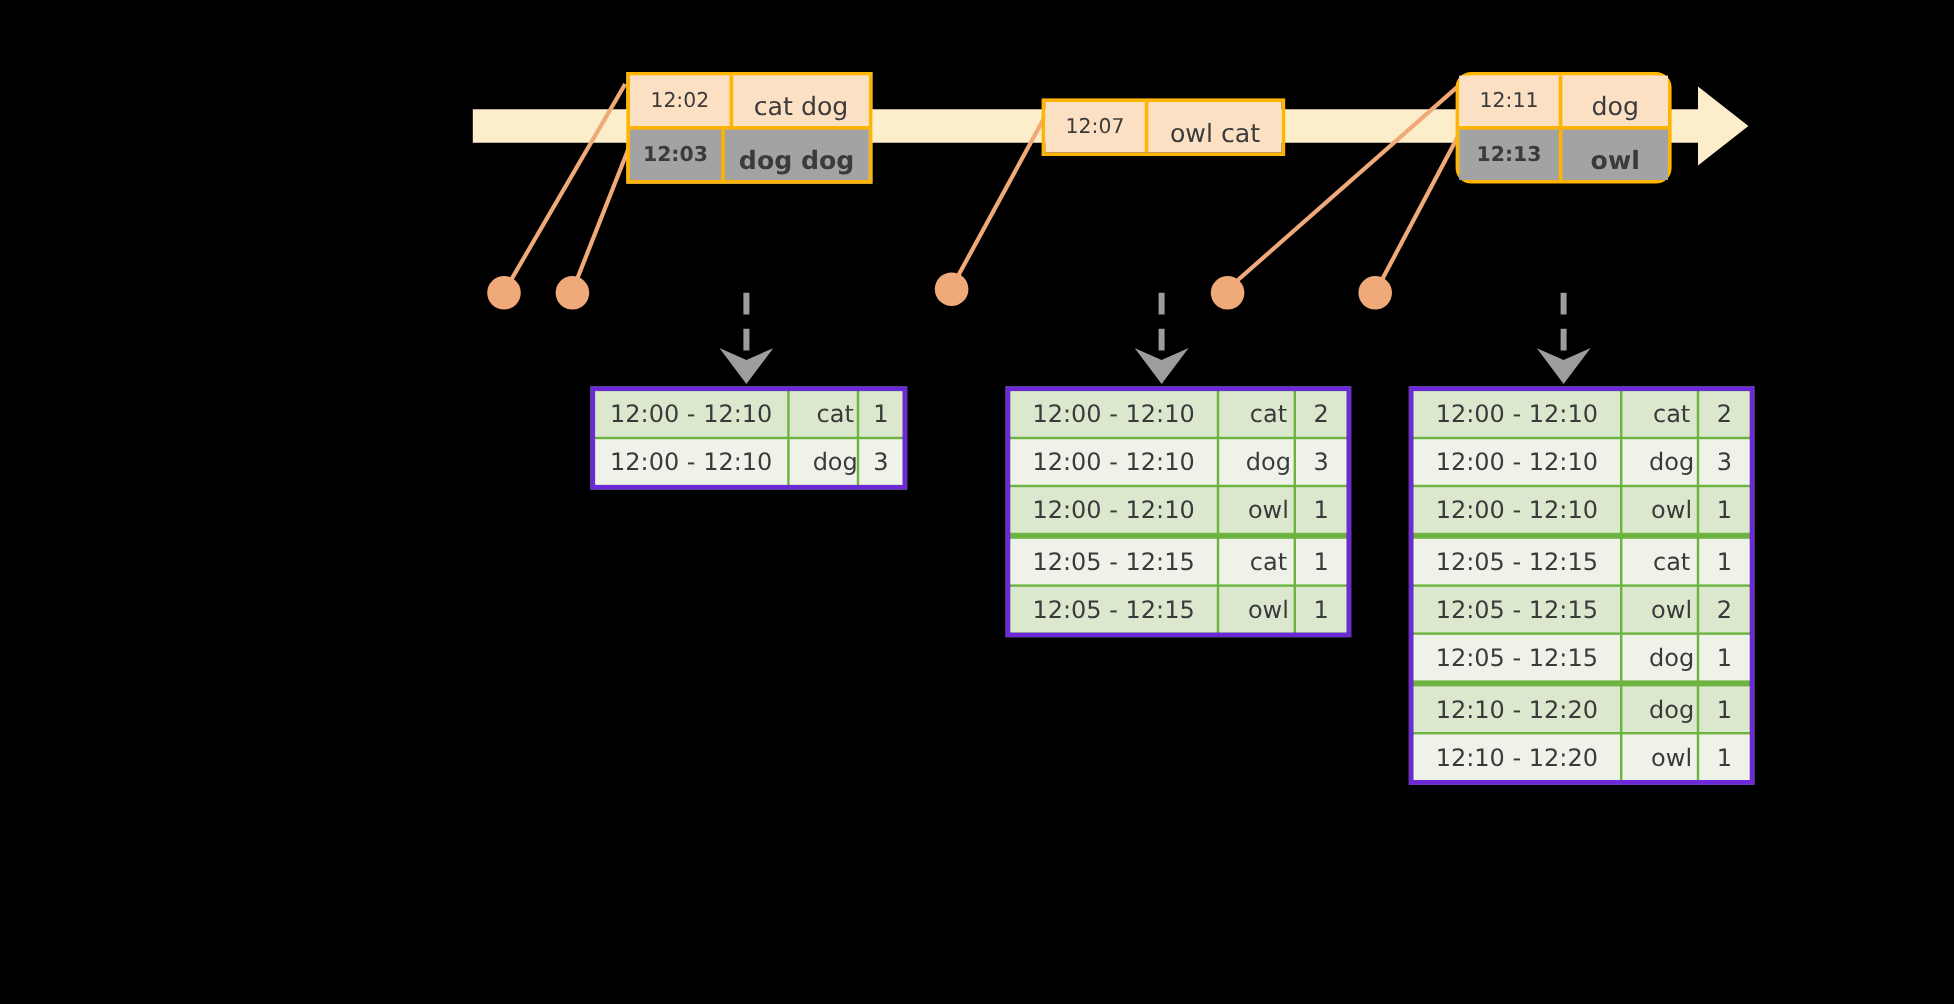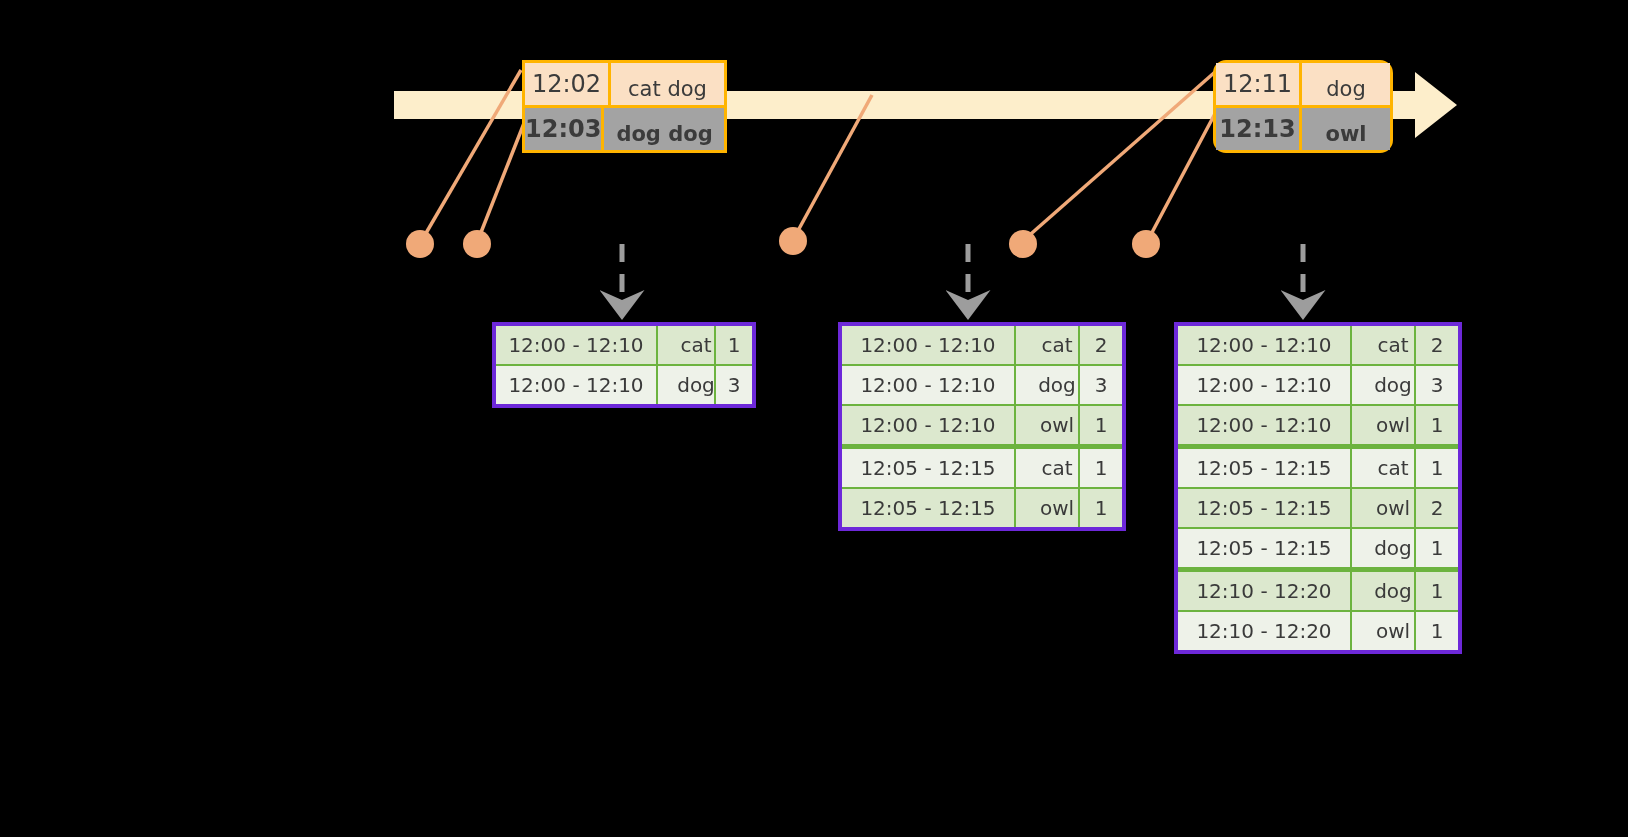--- a/index.html
+++ b/index.html
@@ -51,21 +51,21 @@
     border-top: 3px solid #ffb400;
   }
   .event-row.shade-dark { background: #fbe0c4; }
   .event-row.shade-light { background: #a3a3a3; font-weight: bold; }
 
   .event-time {
     width: 86px;
     display: flex;
     align-items: center;
     justify-content: center;
-    font-size: 24px;
+    font-size: 17px;
     color: #3b3b3b;
     border-right: 3px solid #ffb400;
     box-sizing: border-box;
     padding: 6px 0;
   }
   .event-val {
     flex: 1 1 auto;
     display: flex;
     align-items: center;
     justify-content: center;
@@ -159,20 +159,26 @@
     <div class="event-row shade-dark">
       <span class="event-time">12:02</span>
       <span class="event-val">cat dog</span>
     </div>
     <div class="event-row shade-light">
       <span class="event-time">12:03</span>
       <span class="event-val">dog dog</span>
     </div>
   </div>
 
+  <div class="event-box" style="left:868px; top:82px; width:203px;">
+    <div class="event-row shade-dark">
+      <span class="event-time">12:07</span>
+      <span class="event-val">owl cat</span>
+    </div>
+  </div>
 
   <div class="event-box" style="left:1213px; top:60px; width:180px;border-radius:13px;">
     <div class="event-row shade-dark">
       <span class="event-time">12:11</span>
       <span class="event-val">dog</span>
     </div>
     <div class="event-row shade-light">
       <span class="event-time">12:13</span>
       <span class="event-val">owl</span>
     </div>

